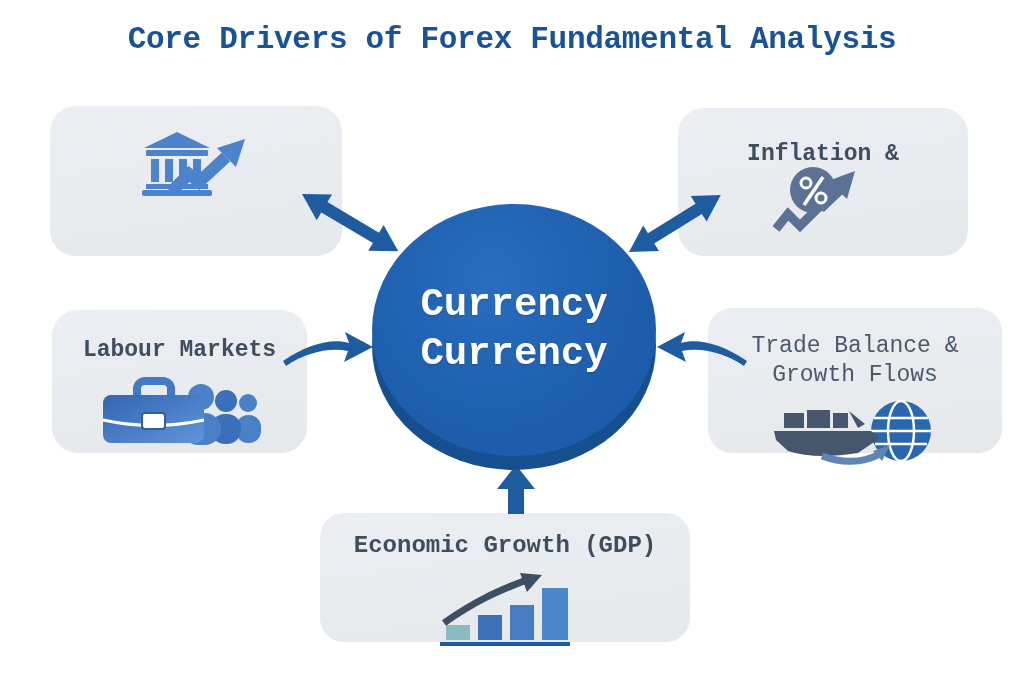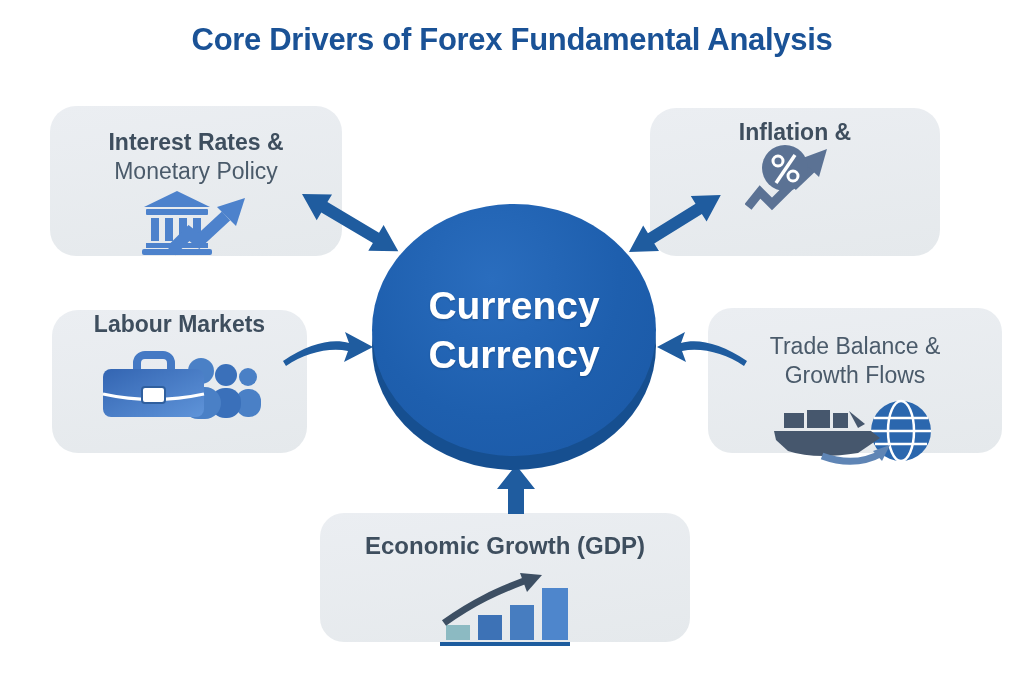--- a/index.html
+++ b/index.html
@@ -1,36 +1,36 @@
 <!DOCTYPE html>
 <html><head>
 <meta charset="utf-8">
 <style>
   html, body { margin:0; padding:0; background:#ffffff; }
   .canvas {
     position:relative; width:1024px; height:683px; background:#ffffff;
-    font-family:Liberation Sans, sans-serif; overflow:hidden;
+    font-family:Liberation Mono, monospace; overflow:hidden;
   }
   .page-title {
     position:absolute; top:22px; left:0; right:0; margin:0;
     text-align:center; font-size:31px; font-weight:700; color:#1a5296;
     letter-spacing:-0.3px;
   }
   .node {
     position:absolute; box-sizing:border-box;
     background:linear-gradient(172deg,#ebeef2 0%, #e5e9ec 100%);
     border-radius:26px; display:flex; flex-direction:column; align-items:center;
     z-index:1;
   }
   .node-heading { text-align:center; color:#3e4e5e; font-size:23px; line-height:1.28; }
   .hl-bold { font-weight:700; }
   .hl-reg  { font-weight:400; color:#4a5a6a; }
   #node-interest  { left:50px;  top:106px; width:292px; height:150px; padding-top:22px; }
-  #node-inflation { left:650px; top:108px; width:290px; height:148px; padding-top:10px; }
-  #node-labour    { left:52px;  top:310px; width:255px; height:143px; }
+  #node-inflation { left:678px; top:108px; width:290px; height:148px; padding-top:32px; }
+  #node-labour    { left:52px;  top:310px; width:255px; height:143px; padding-top:26px; }
   #node-trade     { left:708px; top:308px; width:294px; height:145px; padding-top:24px; border-radius:24px; overflow:visible; }
   #node-gdp       { left:320px; top:513px; width:370px; height:129px; padding-top:18px; border-radius:24px;gap:8px; }
   #node-gdp .node-heading { font-size:24px; }
   .node-icon { flex:0 0 auto; }
   #node-interest .node-icon  { margin-top:3px; }
   #node-inflation .node-icon { margin-top:-4px; }
   #node-labour .node-icon    { margin-top:5px; }
   #node-trade .node-icon     { margin-top:2px; margin-bottom:-12px; }
   #node-gdp .node-icon       { margin-top:1px; }
 
@@ -53,24 +53,20 @@
   .circle-label span { display:block; }
 </style>
 </head>
 <body>
 
 <div class="canvas">
 
   <h1 class="page-title">Core Drivers of Forex Fundamental Analysis</h1>
 
   <div class="node" id="node-interest">
-    <div class="node-heading">
-      <div class="hl-bold">Interest Rates &amp;</div>
-      <div class="hl-reg">Monetary Policy</div>
-    </div>
     <svg class="node-icon" viewBox="0 0 110 66" width="110" height="66">
       <g fill="#4d82cc">
         <polygon points="36,1 3,17 69,17"></polygon>
         <rect x="5" y="19" width="62" height="6" rx="1"></rect>
         <rect x="10" y="28" width="8" height="23"></rect>
         <rect x="24" y="28" width="8" height="23"></rect>
         <rect x="38" y="28" width="8" height="23"></rect>
         <rect x="52" y="28" width="8" height="23"></rect>
         <rect x="5" y="53" width="62" height="5"></rect>
         <rect x="1" y="59" width="70" height="6" rx="2"></rect>

